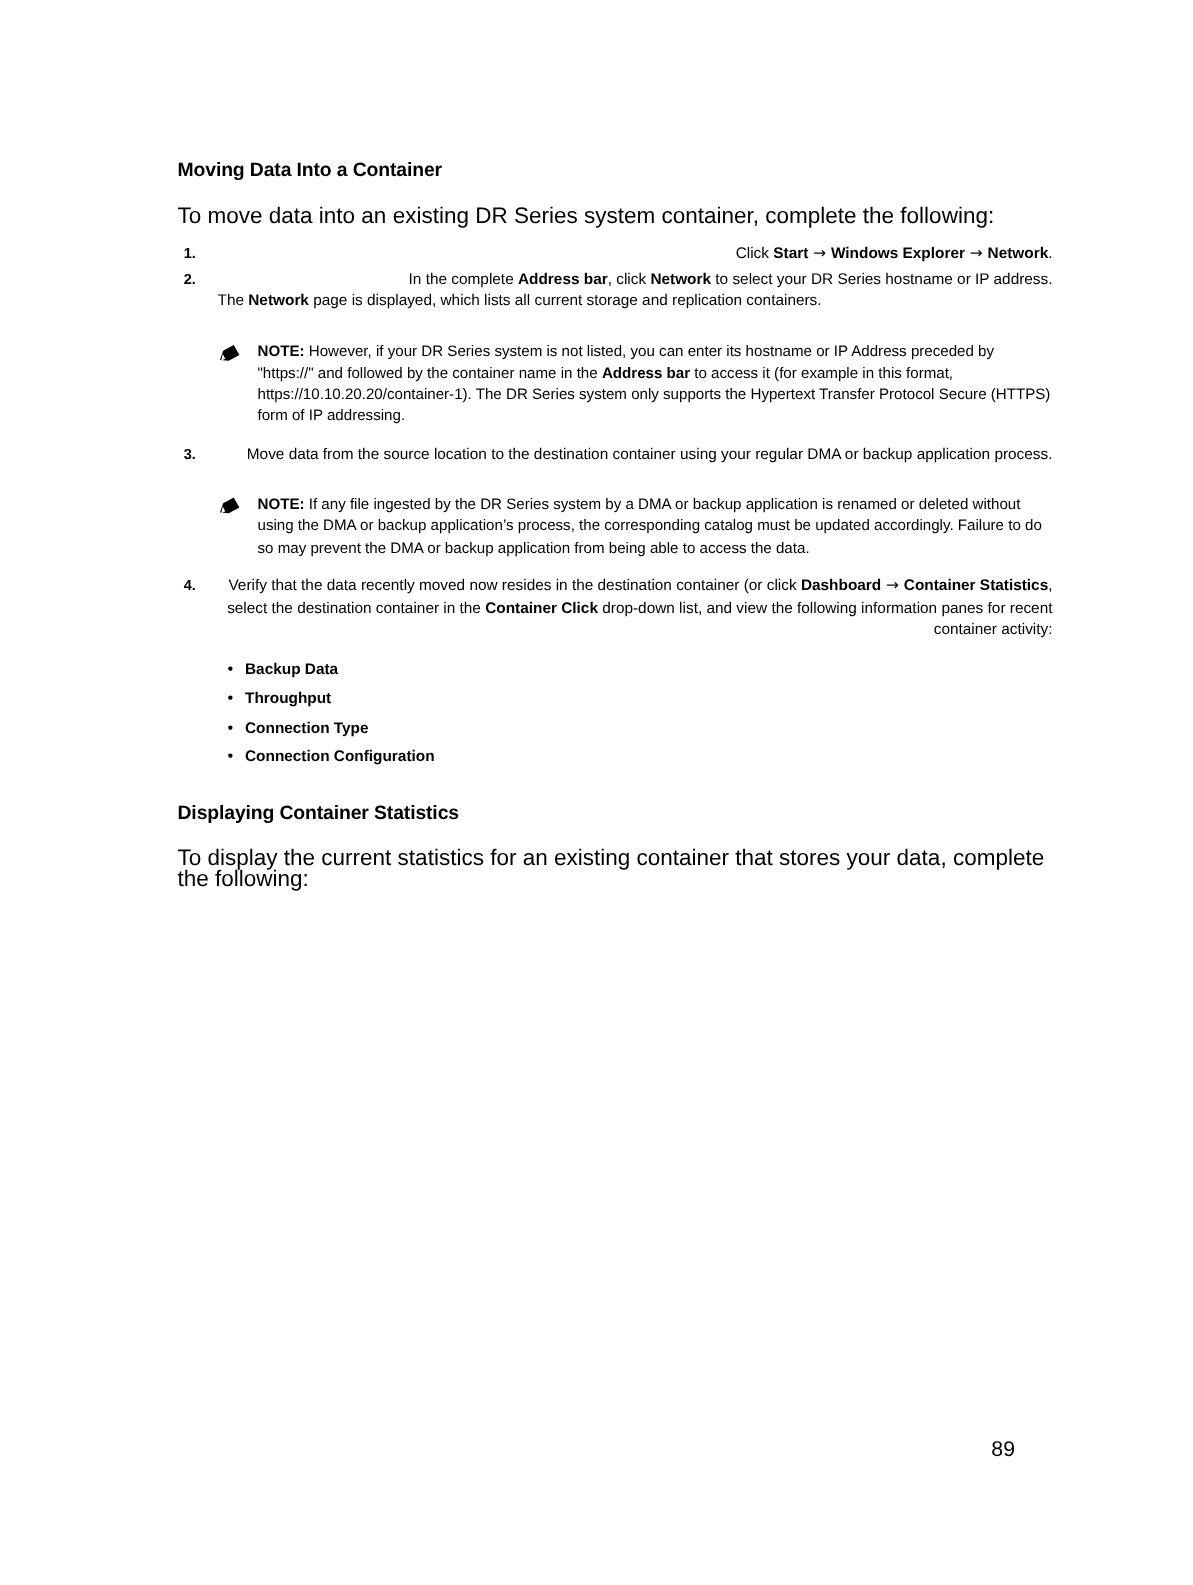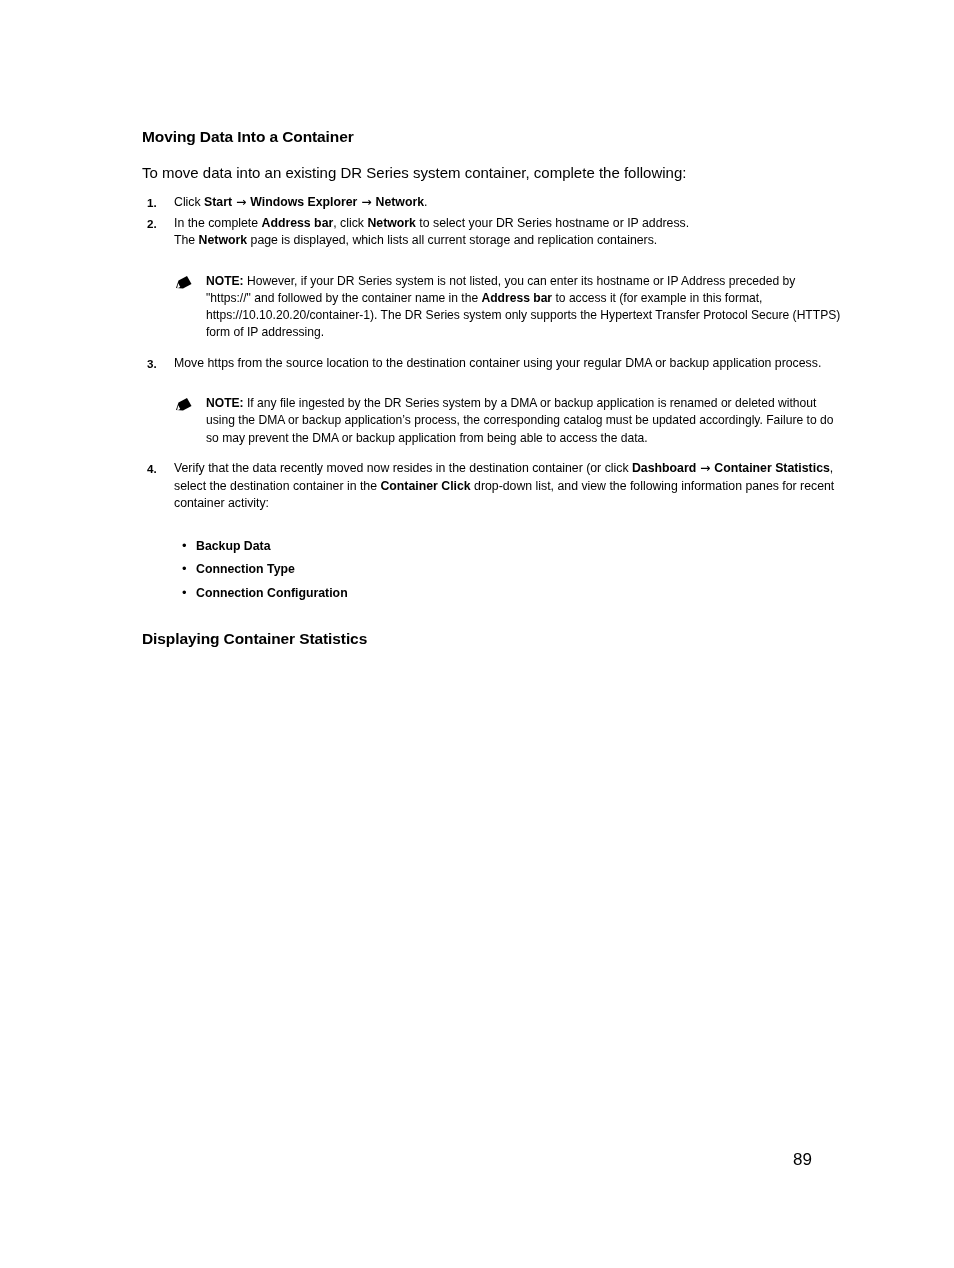--- a/index.html
+++ b/index.html
@@ -32,21 +32,21 @@
     font-size: 15.5px;
     font-weight: bold;
     margin: 0 0 0 0;
     letter-spacing: -0.1px;
     color: #000;
   }
   h2.second {
     margin-top: 28px;
   }
   p.intro {
-    font-size: 15px;
+    font-size: 18px;
     line-height: 17px;
     margin: 18px 0 0 0;
   }
   ol.steps {
     list-style: none;
     margin: 13px 0 0 0;
     padding: 0;
   }
   ol.steps > li {
     position: relative;
@@ -55,21 +55,21 @@
     line-height: 17.5px;
     margin-bottom: 3px;
   }
   ol.steps > li > .num {
     position: absolute;
     left: 5px;
     top: 0;
     font-weight: bold;
     font-size: 11.6px;
   }
-  .step-line { display: block; }
+  .step-line { display: block; text-align: right; }
   .step-sub { display: block; }
   b, strong { font-weight: bold; }
   .note {
     position: relative;
     margin: 23px 0 9px 32px;
     padding-left: 32px;
     font-size: 12.1px;
     line-height: 17.3px;
   }
   .note .note-icon {
@@ -78,21 +78,21 @@
     top: 2px;
     width: 20px;
     height: 15px;
     display: block;
   }
   .note .note-label {
     font-weight: bold;
   }
   ul.bullets {
     list-style: none;
-    margin: 25px 0 0 0;
+    margin: 14px 0 0 0;
     padding: 0;
   }
   ul.bullets > li {
     position: relative;
     padding-left: 54px;
     font-size: 12.3px;
     line-height: 17px;
     margin-bottom: 6.5px;
     font-weight: bold;
   }
@@ -142,21 +142,21 @@
           <path d="M2 13 L4.5 5.5 L13 1 L17.5 9 L9 13.5 Z" fill="#000000"></path>
           <path d="M3 13.5 L6.2 12 L4.2 8.2 Z" fill="#ffffff"></path>
         </svg>
       </span>
       <span><span class="note-label">NOTE:</span><span><span> However, if your DR Series system is not listed, you can enter its hostname or IP Address preceded by "https://" and followed by the container name in the </span><b>Address bar</b><span> to access it (for example in this format, https://10.10.20.20/container-1). The DR Series system only supports the Hypertext Transfer Protocol Secure (HTTPS) form of IP addressing.</span></span></span>
     </div>
 
     <ol class="steps">
       <li>
         <span class="num">3.</span>
-        <span class="step-line"><span>Move https from the source location to the destination container using your regular DMA or backup application process.</span></span>
+        <span class="step-line"><span>Move data from the source location to the destination container using your regular DMA or backup application process.</span></span>
       </li>
     </ol>
 
     <div class="note">
       <span class="note-icon">
         <svg width="20" height="15" viewBox="0 0 20 15" xmlns="http://www.w3.org/2000/svg">
           <rect x="0" y="0" width="20" height="15" fill="#ffffff"></rect>
           <path d="M2 13 L4.5 5.5 L13 1 L17.5 9 L9 13.5 Z" fill="#000000"></path>
           <path d="M3 13.5 L6.2 12 L4.2 8.2 Z" fill="#ffffff"></path>
         </svg>
@@ -166,23 +166,25 @@
 
     <ol class="steps">
       <li>
         <span class="num">4.</span>
         <span class="step-line"><span>Verify that the data recently moved now resides in the destination container (or click </span><b>Dashboard</b><span class="arrow"> → </span><b>Container Statistics</b><span>, select the destination container in the </span><b>Container Click</b><span> drop-down list, and view the following information panes for recent container activity:</span></span>
       </li>
     </ol>
 
     <ul class="bullets">
       <li>Backup Data</li>
+      <li>Throughput</li>
       <li>Connection Type</li>
       <li>Connection Configuration</li>
     </ul>
 
     <h2 class="section-heading second">Displaying Container Statistics</h2>
 
+    <p class="intro">To display the current statistics for an existing container that stores your data, complete the following:</p>
 
   </div>
 
   <div class="page-number">89</div>
 </div>
 
 </body></html>

